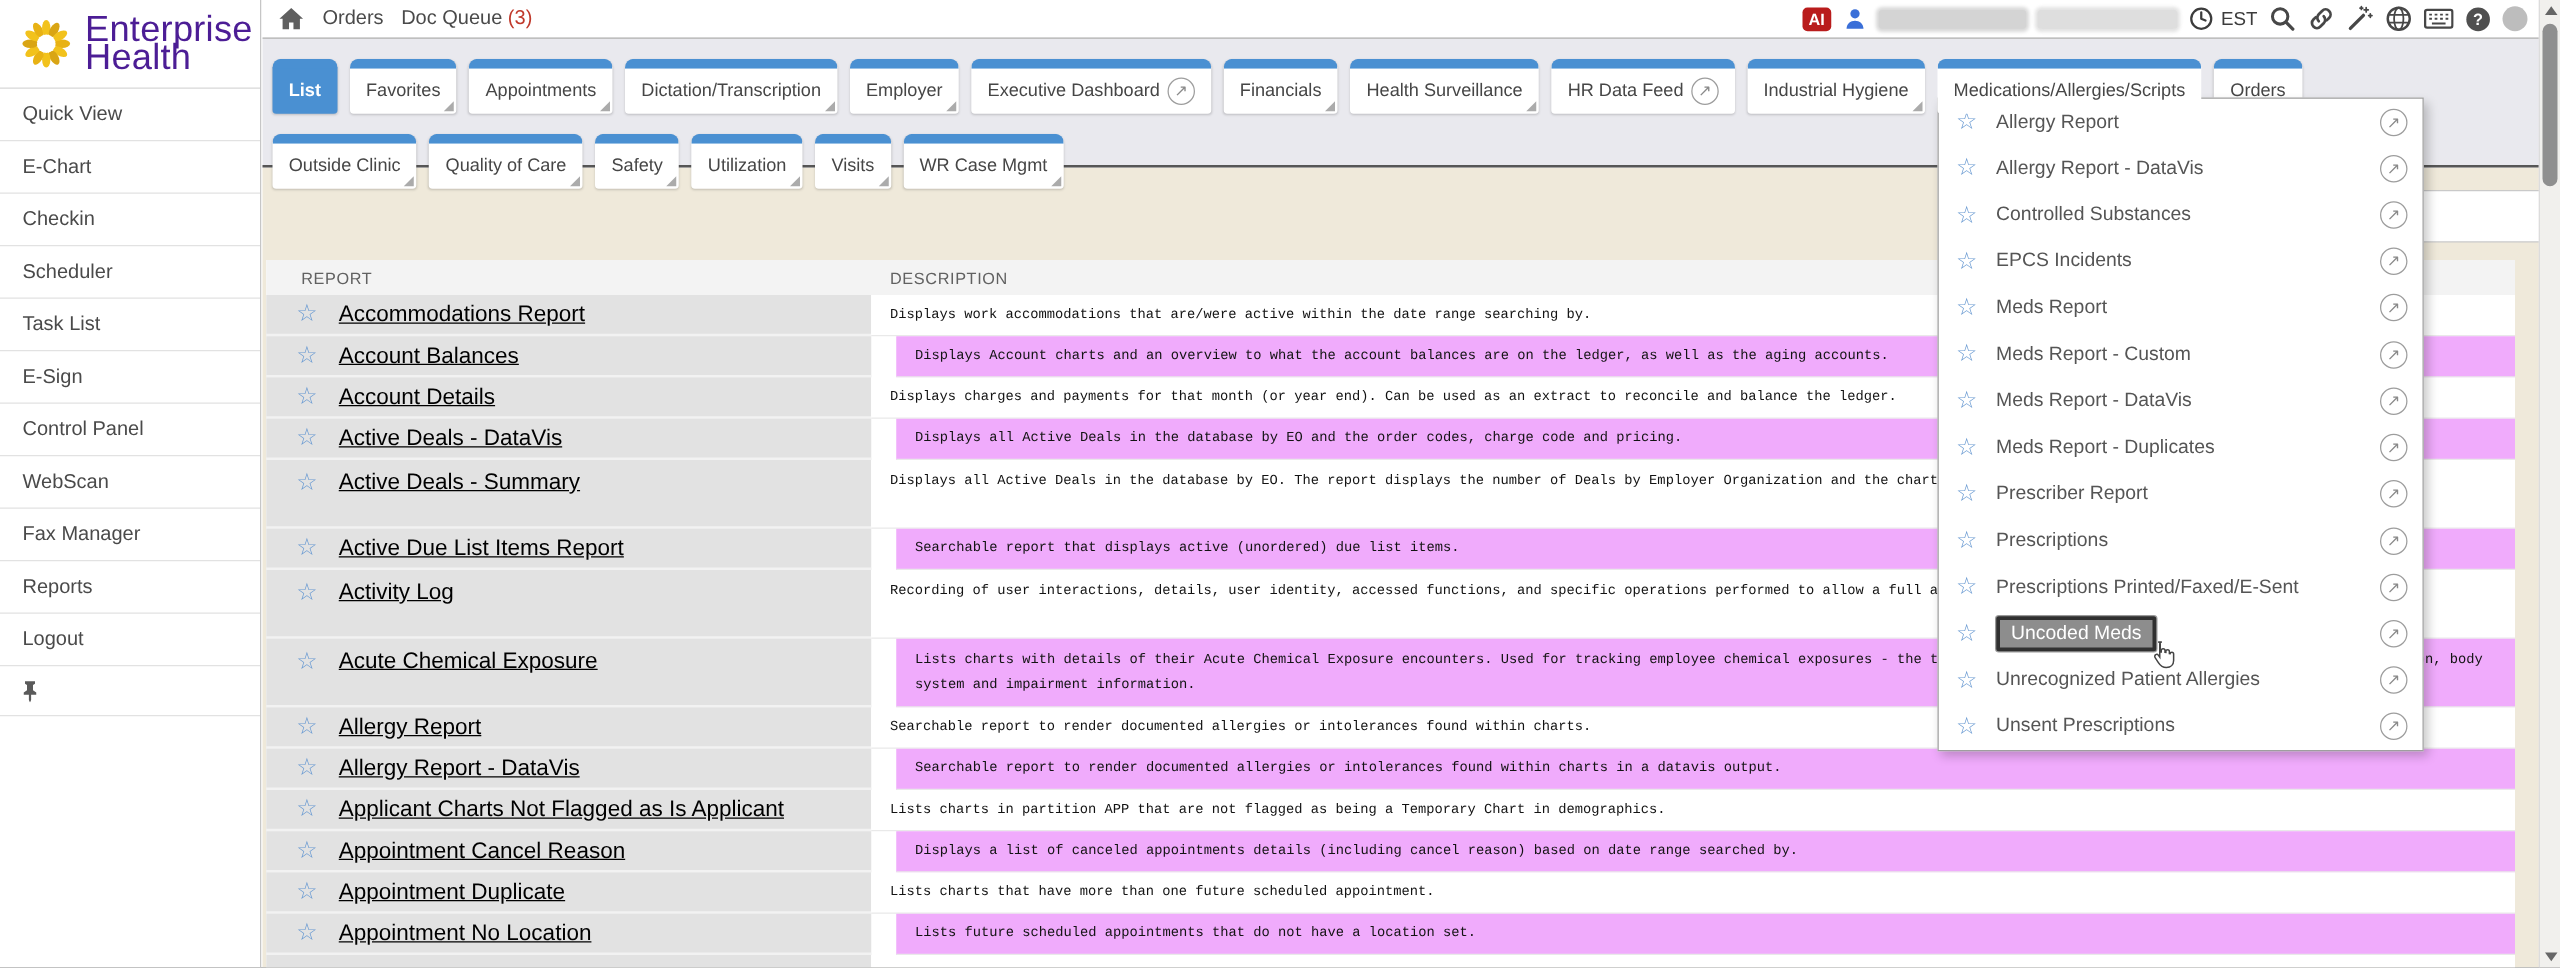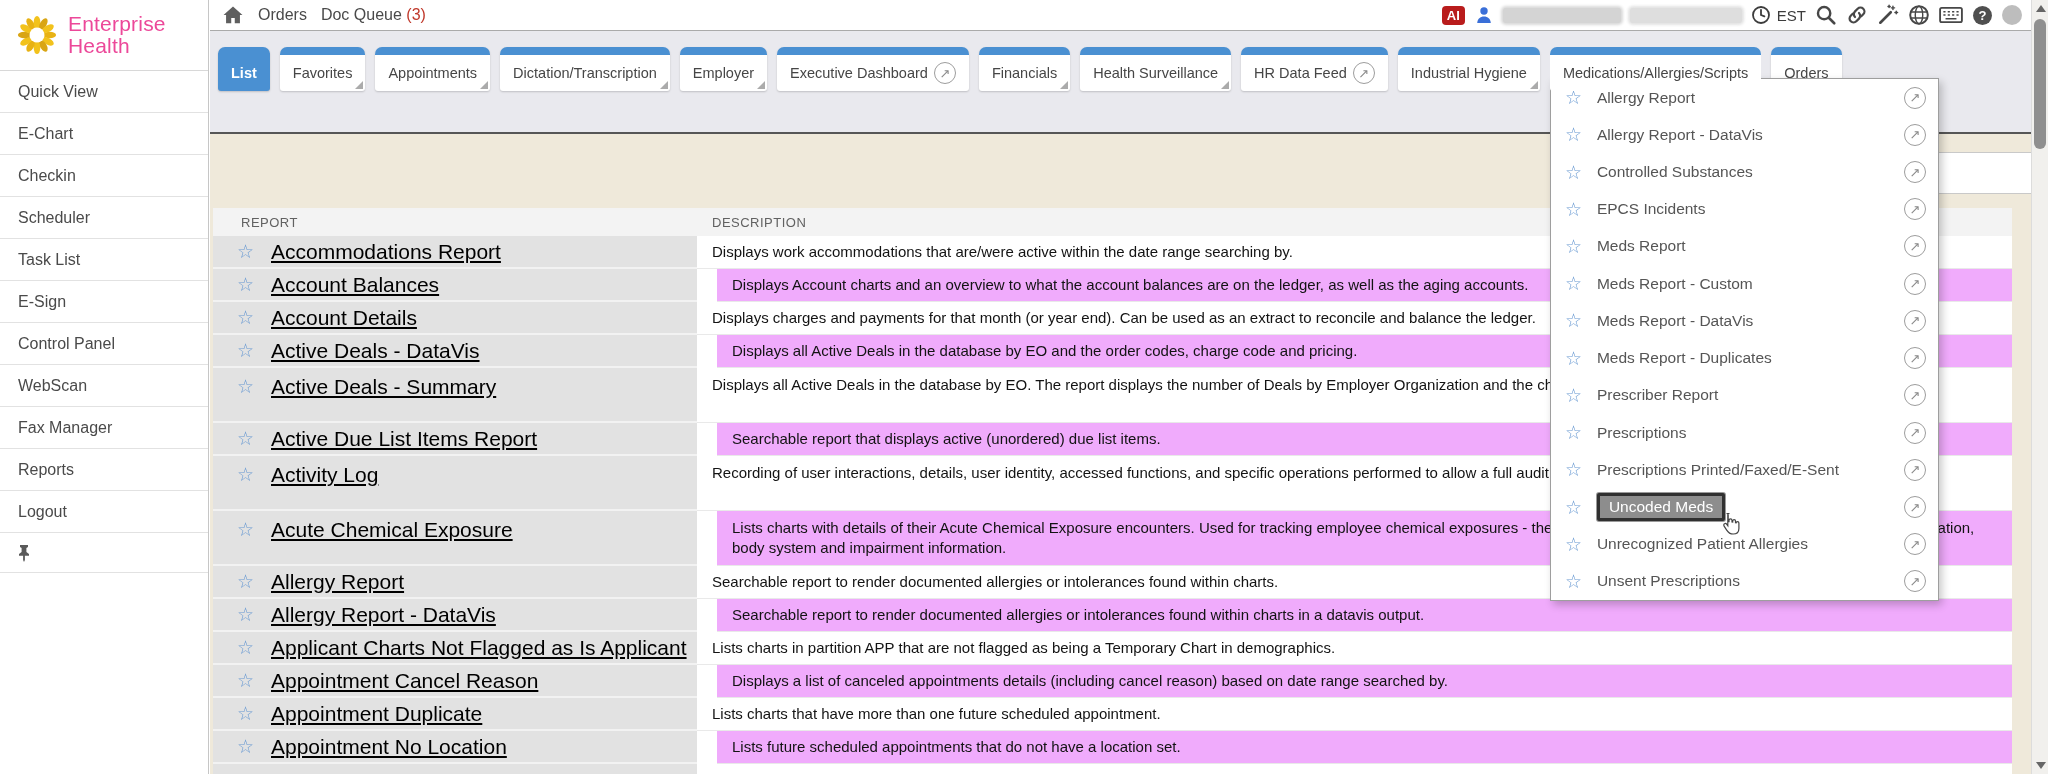--- a/index.html
+++ b/index.html
@@ -5,21 +5,21 @@
   html,body{margin:0;padding:0;background:#888;}
   *{box-sizing:border-box;}
   #screen{position:relative;width:2048px;height:774px;background:#fff;overflow:hidden;
     font-family:"Liberation Sans","DejaVu Sans",sans-serif;color:#4a4a4a;}
 
   
   #sidebar{position:absolute;left:0;top:0;width:209px;height:774px;background:#fff;
     border-right:1px solid #c6c6c6;z-index:20;}
   #logo{height:71px;border-bottom:1px solid #d8d8d8;display:flex;align-items:center;padding-left:14px;}
   #logo .sun{width:46px;height:46px;flex:none;}
-  #logo .wordmark{margin-left:8px;color:#ec4899;font-size:21px;line-height:22px;letter-spacing:.2px;}
+  #logo .wordmark{margin-left:8px;color:#4c1d95;font-size:29px;line-height:22px;letter-spacing:.2px;}
   .side-item{height:42px;display:flex;align-items:center;padding-left:18px;
     border-bottom:1px solid #e2e2e2;font-size:16px;color:#4a4a4a;cursor:pointer;}
   .side-pin{height:40px;display:flex;align-items:center;padding-left:16px;border-bottom:1px solid #e2e2e2;}
 
   
   #topbar{position:absolute;left:210px;top:0;width:1838px;height:31px;background:#fff;
     border-bottom:1px solid #aaa;display:flex;align-items:center;z-index:15;}
   #topbar .left{display:flex;align-items:center;gap:14px;padding-left:12px;font-size:16px;}
   #topbar .crumb{color:#4a4a4a;}
   #topbar .count{color:#c0392b;}
@@ -68,23 +68,23 @@
   #report-table{position:absolute;left:3px;top:74px;width:1799px;bottom:0;background:#fff;}
   .thead{display:flex;height:28px;background:#f3f3f3;align-items:center;
     font-size:13px;color:#616161;letter-spacing:.5px;}
   .th-report{width:484px;padding-left:28px;flex:none;}
   .th-desc{padding-left:15px;}
   .trow{display:flex;align-items:stretch;}
   .cell-report{width:484px;flex:none;background:#e2e2e2;border-bottom:2px solid #f2f2f2;
     display:flex;align-items:center;padding-left:24px;}
   .trow.tall .cell-report{align-items:flex-start;padding-top:7px;}
   .cell-report .star{font-size:19px;color:#6b9bd2;width:34px;flex:none;}
-  .cell-report a{color:#000;font-size:21px;text-decoration:underline;cursor:pointer;white-space:nowrap;}
+  .cell-report a{color:#000;font-size:18px;text-decoration:underline;cursor:pointer;white-space:nowrap;}
   .cell-desc{flex:1;background:#fff;border-bottom:1px solid #e9e9e9;display:flex;align-items:center;
-    padding:0 10px 0 15px;font-size:15px;color:#131313;line-height:20px;overflow:hidden;}
+    padding:0 10px 0 15px;font-size:11px;color:#131313;line-height:20px;overflow:hidden;font-family:Liberation Mono, monospace;}
   .trow.alt .cell-desc{background:#f0abfc;margin-left:20px;}
   .trow{height:33px;}
   .trow.tall{height:55px;}
   .trow.tall .cell-desc{align-items:flex-start;padding-top:7px;}
   .trow.filler{height:10px;}
   .trow.filler .cell-desc,.trow.filler .cell-report{border-bottom:none;}
 
   
   #scrollbar{position:absolute;right:0;top:0;width:17px;height:774px;background:#f1f0ed;
     border-left:1px solid #dcdcdc;z-index:70;}
@@ -359,20 +359,40 @@
             <span class="circle-arrow">↗</span>
           </div>
         </div>
       </div>
 
       <div class="tab fold">
           <span>Orders</span>
         </div>
     </div>
 
+    <div class="tabrow">
+      <div class="tab fold">
+          <span>Outside Clinic</span>
+        </div>
+      <div class="tab fold">
+          <span>Quality of Care</span>
+        </div>
+      <div class="tab fold">
+          <span>Safety</span>
+        </div>
+      <div class="tab fold">
+          <span>Utilization</span>
+        </div>
+      <div class="tab fold">
+          <span>Visits</span>
+        </div>
+      <div class="tab fold">
+          <span>WR Case Mgmt</span>
+        </div>
+    </div>
   </div>
 
   <div id="content">
     <div id="view-button">
       
     </div>
 
     <div id="report-table">
       <div class="thead">
         <div class="th-report">REPORT</div>

